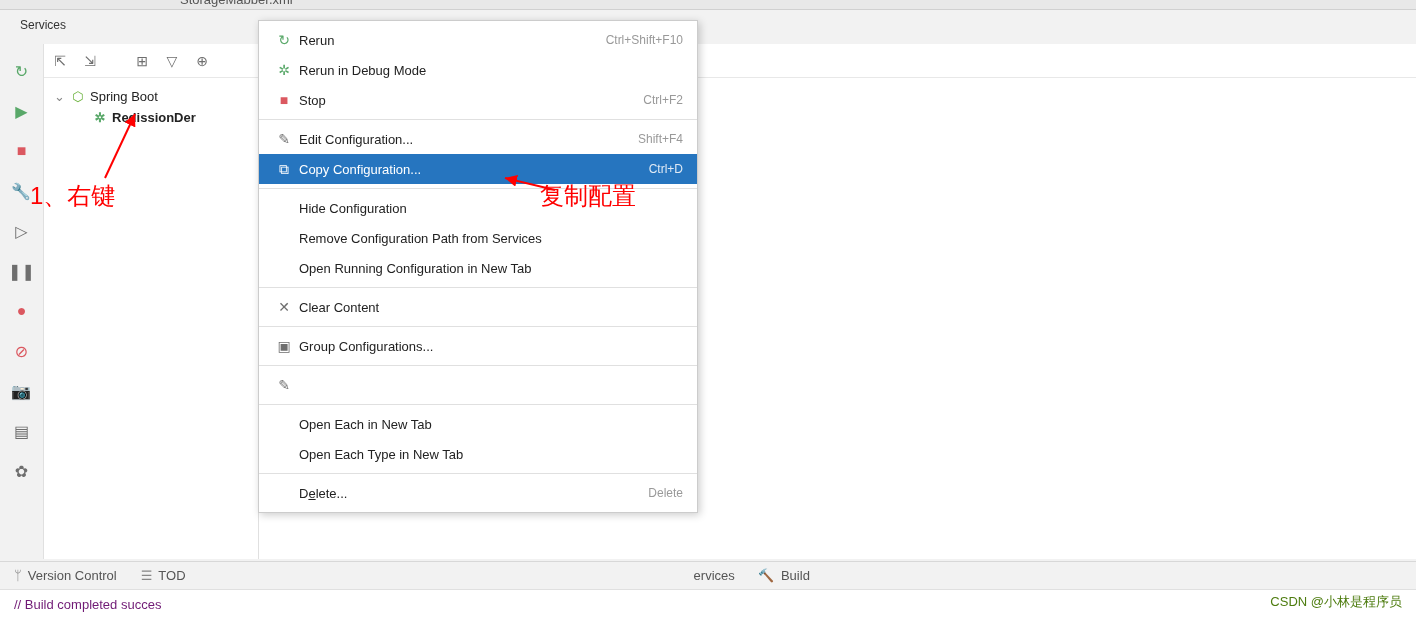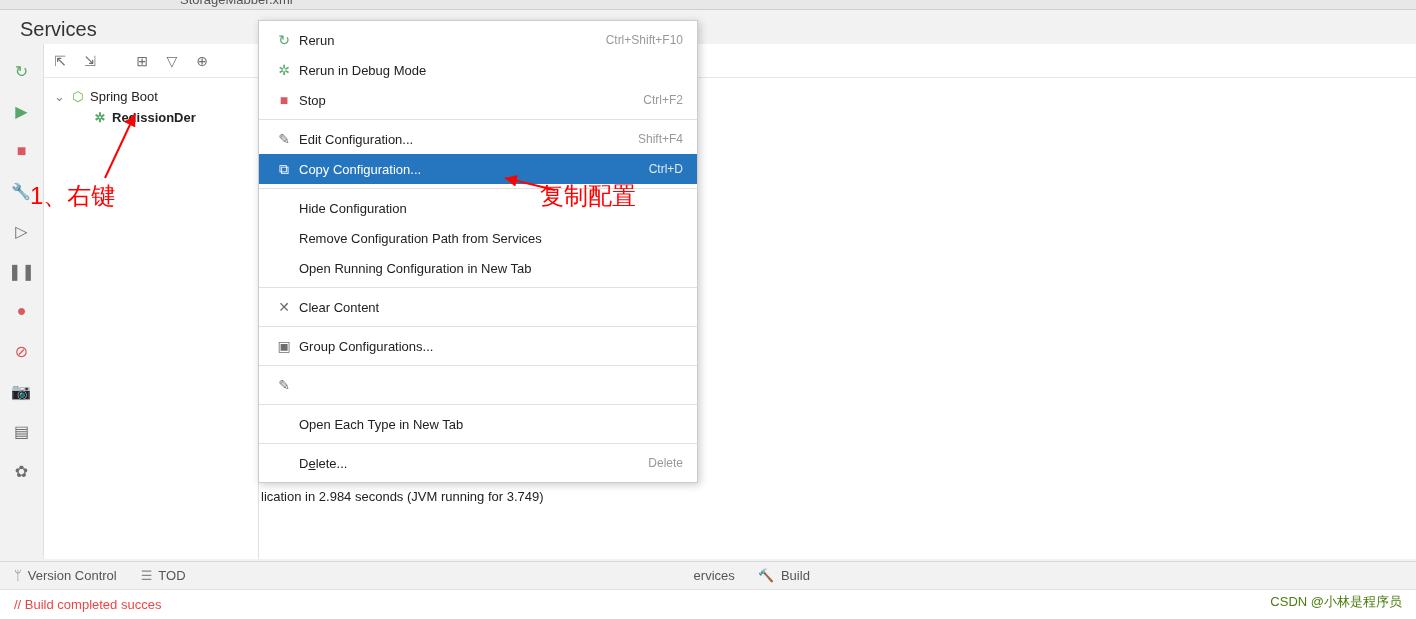--- a/index.html
+++ b/index.html
@@ -1,20 +1,20 @@
 <!DOCTYPE html>
 <html><head>
 <meta charset="utf-8">
 <style>
 * { margin: 0; padding: 0; box-sizing: border-box; font-family: "Segoe UI", Arial, sans-serif; font-size: 13px; }
 body { background: #f2f2f2; width: 1416px; height: 619px; overflow: hidden; position: relative; }
 
 .top-tabs { height: 10px; background: #e8e8e8; border-bottom: 1px solid #d0d0d0; padding-left: 180px; font-size: 13px; color: #555; overflow: hidden; line-height: 0px; }
 
-.services-title { position: absolute; top: 18px; left: 20px; font-size: 20px; color: #333; }
+.services-title { position: absolute; top: 18px; left: 20px; font-size: 12px; color: #333; }
 
 .main-row { position: absolute; top: 44px; left: 0; right: 0; bottom: 60px; display: flex; }
 
 .left-gutter { width: 44px; background: #f2f2f2; display: flex; flex-direction: column; align-items: center; padding-top: 18px; gap: 22px; border-right: 1px solid #e0e0e0; }
 .left-gutter .gicon { width: 18px; height: 18px; display: flex; align-items: center; justify-content: center; font-size: 16px; color: #6e6e6e; cursor: pointer; }
 .left-gutter .gicon.green { color: #59a869; }
 .left-gutter .gicon.red { color: #db5860; }
 
 .tree-panel { width: 215px; background: #fff; border-right: 1px solid #e0e0e0; position: relative; }
 .tree-toolbar { height: 34px; border-bottom: 1px solid #e8e8e8; display: flex; align-items: center; padding: 0 8px; gap: 14px; color: #6e6e6e; }
@@ -54,21 +54,21 @@
 .log .warn { color: #c78f2b; }
 .log .pid { color: #a626a4; }
 .log .dash { color: #222; }
 .log .thread { color: #222; }
 .log .logger { color: #0b8793; }
 
 .bottom-tabs { position: absolute; bottom: 30px; left: 0; right: 0; height: 28px; background: #f2f2f2; border-top: 1px solid #d8d8d8; display: flex; align-items: center; padding-left: 14px; gap: 24px; font-size: 13px; color: #555; }
 .bottom-tabs .btab { display: flex; align-items: center; gap: 6px; cursor: pointer; }
 .bottom-tabs .btab .bicon { font-size: 13px; color: #888; }
 
-.status-bar { position: absolute; bottom: 0; left: 0; right: 0; height: 30px; background: #fff; border-top: 1px solid #e0e0e0; display: flex; align-items: center; padding: 0 14px; font-size: 13px; color: #ef4444; }
+.status-bar { position: absolute; bottom: 0; left: 0; right: 0; height: 30px; background: #fff; border-top: 1px solid #e0e0e0; display: flex; align-items: center; padding: 0 14px; font-size: 13px; color: #701a75; }
 .watermark { position: absolute; bottom: 8px; right: 14px; color: #4d7c0f; font-size: 13px; font-family: "Microsoft YaHei", sans-serif; }
 </style>
 </head>
 <body>
 
 <div class="top-tabs">
   <span>StorageMabber.xml</span>
 </div>
 
 <div class="services-title">Services</div>
@@ -197,20 +197,24 @@
     <span class="micon">▣</span>
     <span class="mlabel">Group Configurations...</span>
   </div>
   <div class="menu-sep"></div>
   <div class="menu-item">
     <span class="micon">✎</span>
   </div>
   <div class="menu-sep"></div>
   <div class="menu-item">
     <span class="micon"></span>
+    <span class="mlabel">Open Each in New Tab</span>
+  </div>
+  <div class="menu-item">
+    <span class="micon"></span>
     <span class="mlabel">Open Each Type in New Tab</span>
   </div>
   <div class="menu-sep"></div>
   <div class="menu-item">
     <span class="micon"></span>
     <span class="mlabel"><span>D</span><span class="underline">e</span><span>lete...</span></span>
     <span class="mshort">Delete</span>
   </div>
 </div>
 

